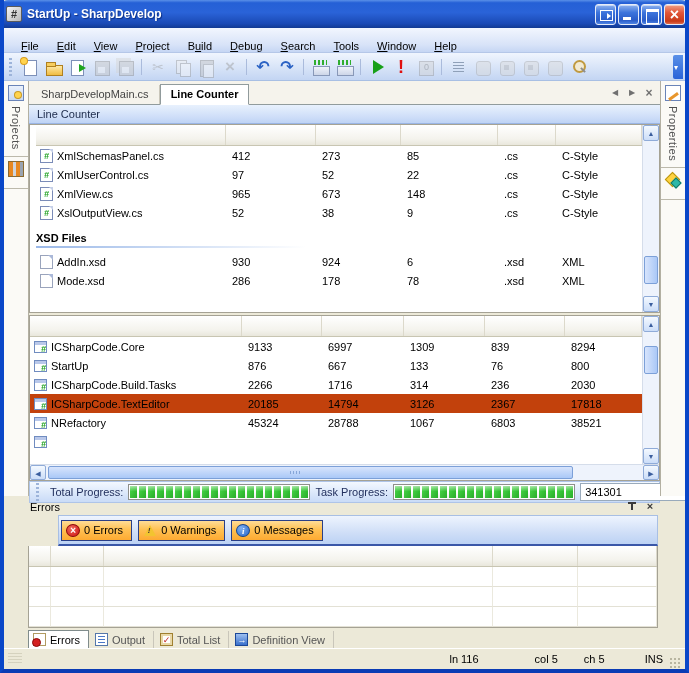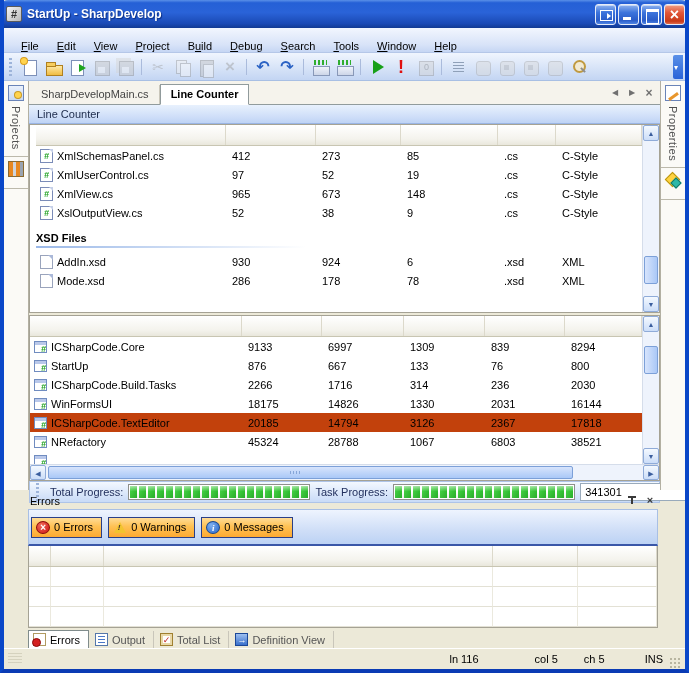--- a/index.html
+++ b/index.html
@@ -195,22 +195,22 @@
 
   
   .errors-wrap { flex:none; margin:2px 27px 0 24px; }
   .errors-title { height:17px; display:flex; align-items:center; padding:0 2px; }
   .errors-title .etitle { flex:1; }
   .pin { width:12px; height:12px; position:relative; margin-right:6px; }
   .pin::before { content:""; position:absolute; left:5px; top:1px; width:2px; height:8px; background:#3a3a3a; }
   .pin::after { content:""; position:absolute; left:2px; top:1px; width:8px; height:2px; background:#3a3a3a; }
   .eclose { width:12px; height:12px; line-height:11px; text-align:center; color:#3a3a3a; font-weight:bold; font-size:11px; }
   .eclose::before { content:"\00D7"; }
-  .errors-toolbar { height:37px; display:flex; align-items:center; gap:6px; padding:1px 2px;
-    background:linear-gradient(180deg,#eef4fe 0%,#cfdef7 60%,#bcd2f4 100%); border:1px solid #a8bfe4; border-bottom:2px solid #3a57a8; }
+  .errors-toolbar { height:31px; display:flex; align-items:center; gap:6px; padding:1px 2px;
+    background:linear-gradient(180deg,#eef4fe 0%,#cfdef7 60%,#bcd2f4 100%); border:1px solid #a8bfe4; border-bottom:2px solid #3a57a8;margin-left:30px; }
   .errbtn { display:inline-flex; align-items:center; gap:4px; height:21px; padding:0 8px 0 4px;
     background:linear-gradient(180deg,#ffdc96 0%,#ffc153 45%,#fdaa32 100%); border:1px solid #2a3f87; cursor:default; }
   .eico { width:14px; height:13px; position:relative; flex:none; }
   .ic-error { border-radius:50%; background:radial-gradient(circle at 35% 30%,#f06a5a,#cc1212); border:1px solid #8a0a0a; }
   .ic-error::after { content:"\00D7"; position:absolute; inset:0; color:#fff; font-weight:bold; font-size:10px; line-height:12px; text-align:center; }
   .ic-warning::before { content:""; position:absolute; left:1px; top:1px; border-left:6px solid transparent;
     border-right:6px solid transparent; border-bottom:11px solid #f2c430; }
   .ic-warning::after { content:"!"; position:absolute; left:0; right:2px; top:2px; text-align:center; color:#433; font-weight:bold; font-size:8px; }
   .ic-message { border-radius:50%; background:radial-gradient(circle at 35% 30%,#7fb0f0,#2a66c8); border:1px solid #16468e; }
   .ic-message::after { content:"i"; position:absolute; inset:0; color:#fff; font-weight:bold; font-size:9px; line-height:12px; text-align:center; font-family:"Liberation Serif","DejaVu Serif",serif; }
@@ -416,21 +416,21 @@
                   <span class="tc">.cs</span>
                   <span class="tc">C-Style</span>
                 </div>
                   <div class="trow t1grid">
                   <span class="tc c-file">
                       <i class="fi ic-csharp-file"></i>
                       <span>XmlUserControl.cs</span>
                     </span>
                   <span class="tc">97</span>
                   <span class="tc">52</span>
-                  <span class="tc">19</span>
+                  <span class="tc">22</span>
                   <span class="tc">.cs</span>
                   <span class="tc">C-Style</span>
                 </div>
                   <div class="trow t1grid">
                   <span class="tc c-file">
                       <i class="fi ic-csharp-file"></i>
                       <span>XmlView.cs</span>
                     </span>
                   <span class="tc">965</span>
                   <span class="tc">673</span>
@@ -532,31 +532,20 @@
                     <div class="trow t2grid">
                     <span class="tc c-file">
                         <i class="fi ic-project"></i>
                         <span>ICSharpCode.Build.Tasks</span>
                       </span>
                     <span class="tc">2266</span>
                     <span class="tc">1716</span>
                     <span class="tc">314</span>
                     <span class="tc">236</span>
                     <span class="tc">2030</span>
-                  </div>
-                    <div class="trow t2grid">
-                    <span class="tc c-file">
-                        <i class="fi ic-project"></i>
-                        <span>WinFormsUI</span>
-                      </span>
-                    <span class="tc">18175</span>
-                    <span class="tc">14826</span>
-                    <span class="tc">1330</span>
-                    <span class="tc">2031</span>
-                    <span class="tc">16144</span>
                   </div>
                     <div class="trow t2grid hl">
                     <span class="tc c-file">
                         <i class="fi ic-project"></i>
                         <span>ICSharpCode.TextEditor</span>
                       </span>
                     <span class="tc">20185</span>
                     <span class="tc">14794</span>
                     <span class="tc">3126</span>
                     <span class="tc">2367</span>

